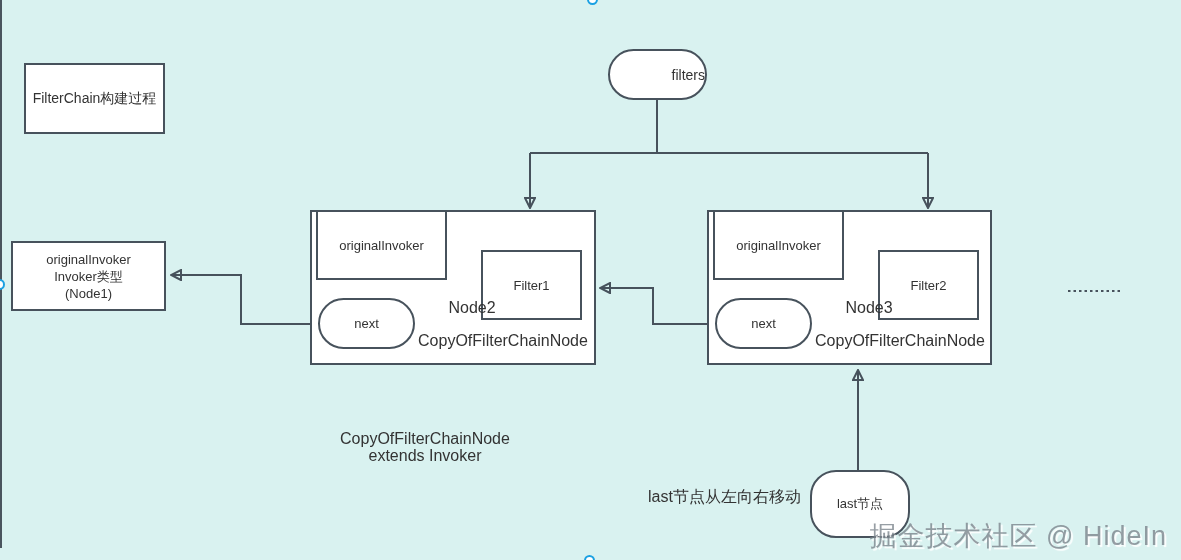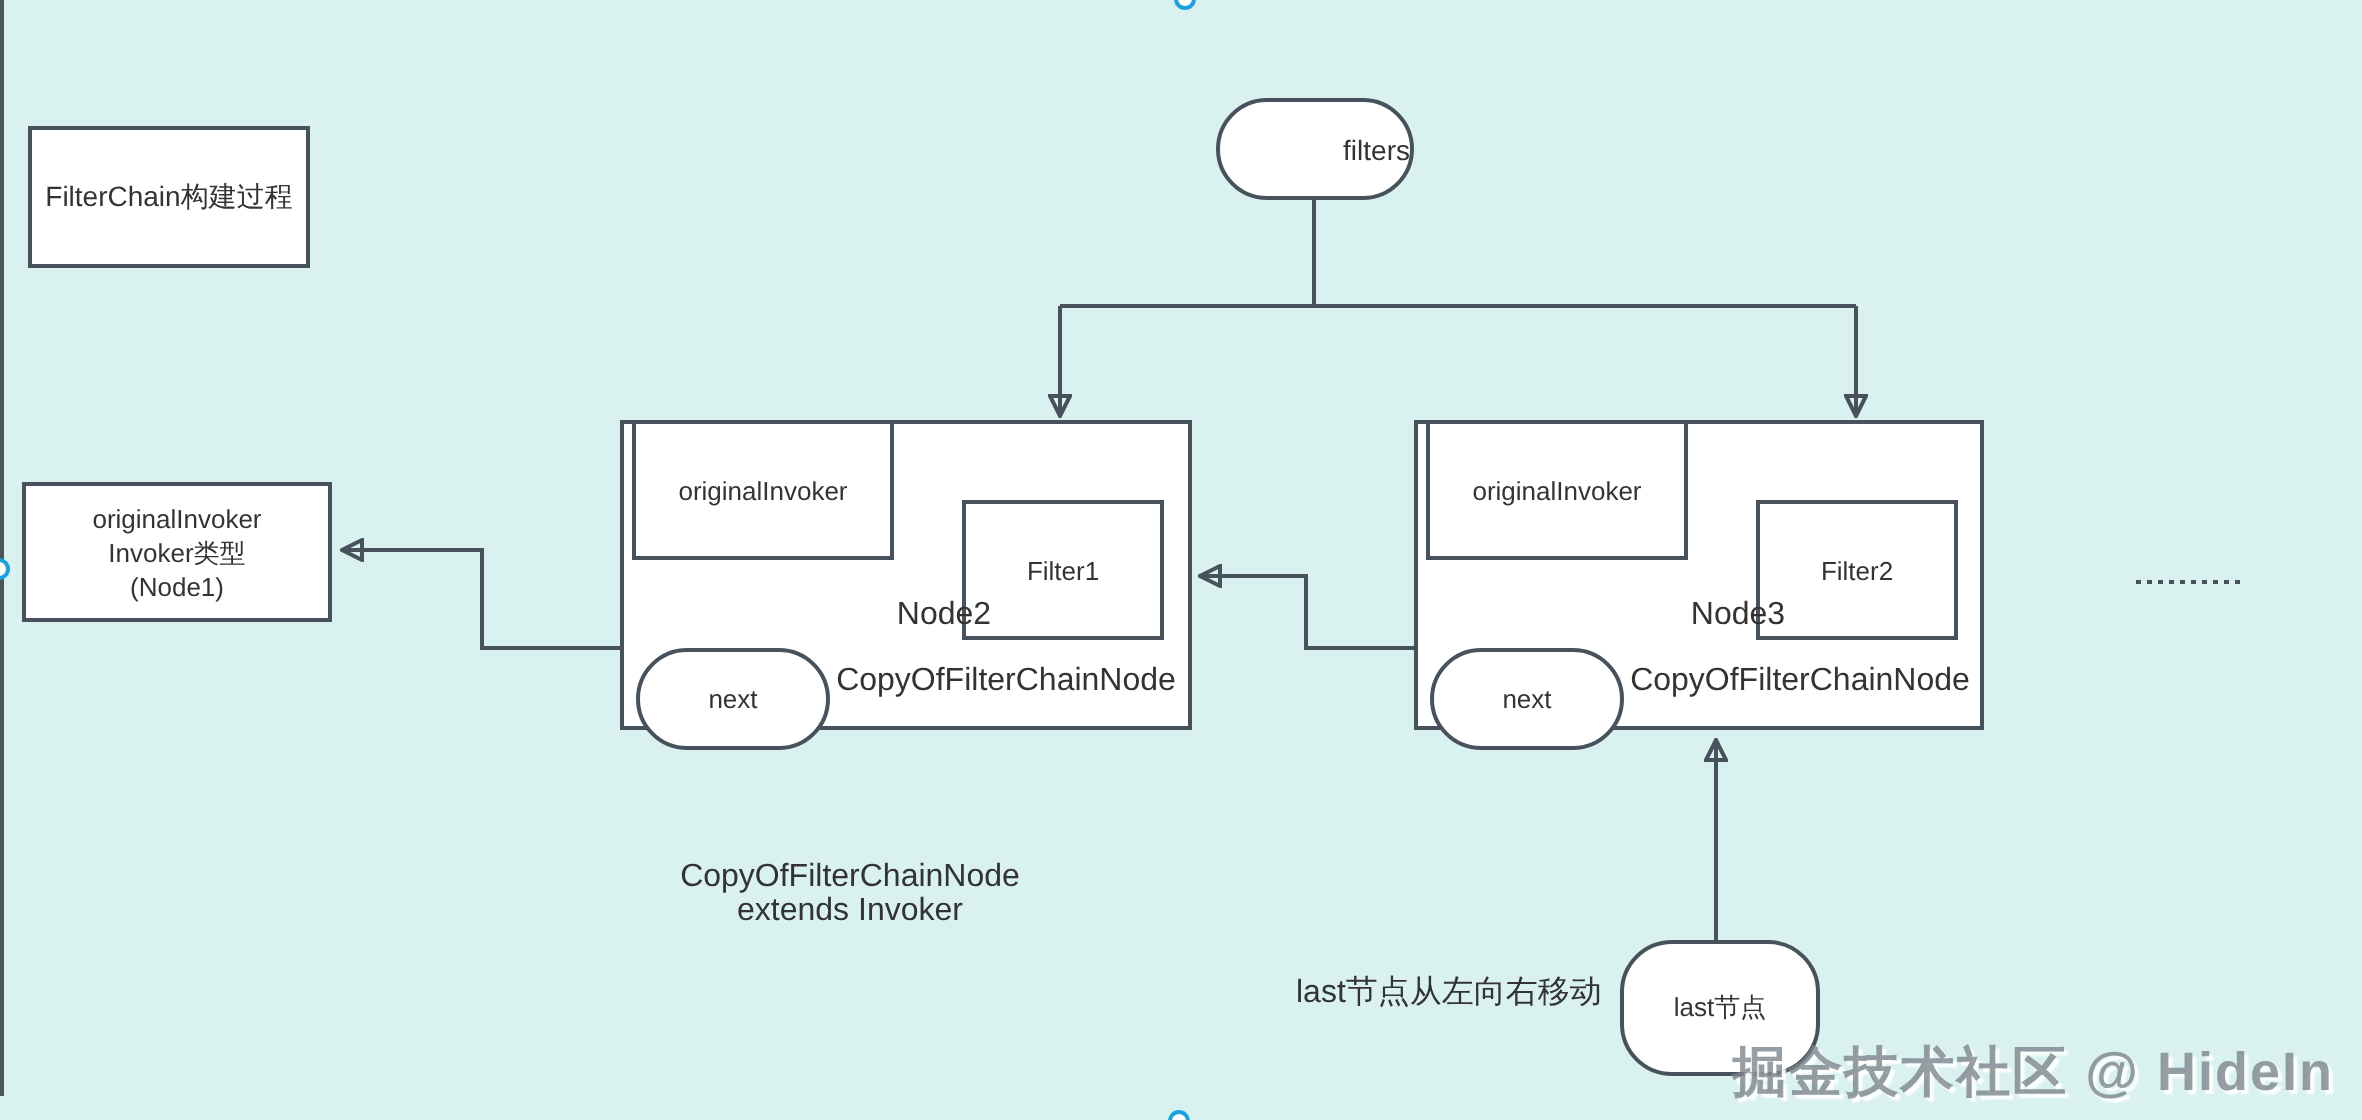--- a/index.html
+++ b/index.html
@@ -20,37 +20,37 @@
     position:absolute;color:#333333;font-size:16px;text-align:center;
     line-height:17px;white-space:nowrap;
   }
   #connector-layer{position:absolute;top:0;left:0;pointer-events:none;}
   #connector-layer path{fill:none;stroke:#47525c;stroke-width:2;}
   .handle{
     position:absolute;width:11px;height:11px;border-radius:50%;
     background:#ffffff;border:2px solid #1ba1e2;box-sizing:border-box;
   }
   #left-edge-line{position:absolute;left:0;top:0;width:2px;height:548px;background:#4a555e;}
-  #title-box{left:14px;top:63px;width:141px;height:71px;font-size:14px;}
+  #title-box{left:24px;top:63px;width:141px;height:71px;font-size:14px;}
   #filters-oval{left:608px;top:49px;width:99px;height:51px;font-size:14px;justify-content:flex-end;}
   #node1-box{left:11px;top:241px;width:155px;height:70px;flex-direction:column;line-height:17px;}
   .chain-node{background:#ffffff;}
   .chain-node .invoker-box{left:4px;top:-2px;width:131px;height:70px;}
   .chain-node .filter-box{left:169px;top:-2px;width:101px;height:70px;margin-top:40px;}
-  .chain-node .next-oval{left:6px;top:86px;width:97px;height:51px;margin-top:26px;}
+  .chain-node .next-oval{left:6px;top:86px;width:97px;height:51px;}
   .chain-node .node-title{left:100px;top:87px;width:120px;}
   .chain-node .node-class{left:100px;top:120px;width:182px;}
   #node2-outer{left:310px;top:210px;width:286px;height:155px;}
   #node3-outer{left:707px;top:210px;width:285px;height:155px;}
   #extends-note{left:320px;top:430px;width:210px;}
   #last-move-note{left:648px;top:488px;width:145px;}
   #last-oval{left:810px;top:470px;width:100px;height:68px;}
   #watermark{
     position:absolute;right:14px;bottom:6px;
-    font-size:27px;font-weight:700;letter-spacing:1px;
+    font-size:27px;font-weight:400;letter-spacing:1px;
     color:rgba(122,131,138,0.78);
     text-shadow:2px 2px 1px rgba(255,255,255,0.95);
     white-space:nowrap;
   }
   #top-handle{left:587px;top:-6px;}
   #bottom-handle{left:584px;top:555px;}
   #left-handle{left:-6px;top:279px;}
 </style>
 </head>
 <body>

